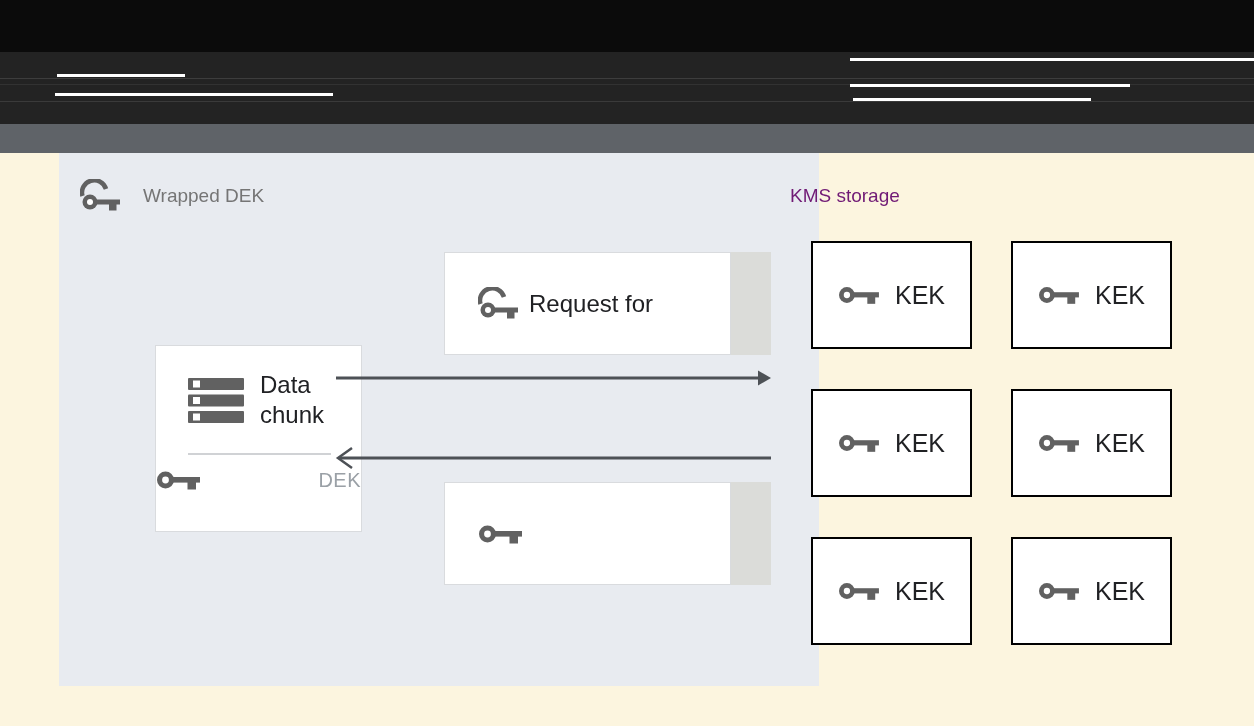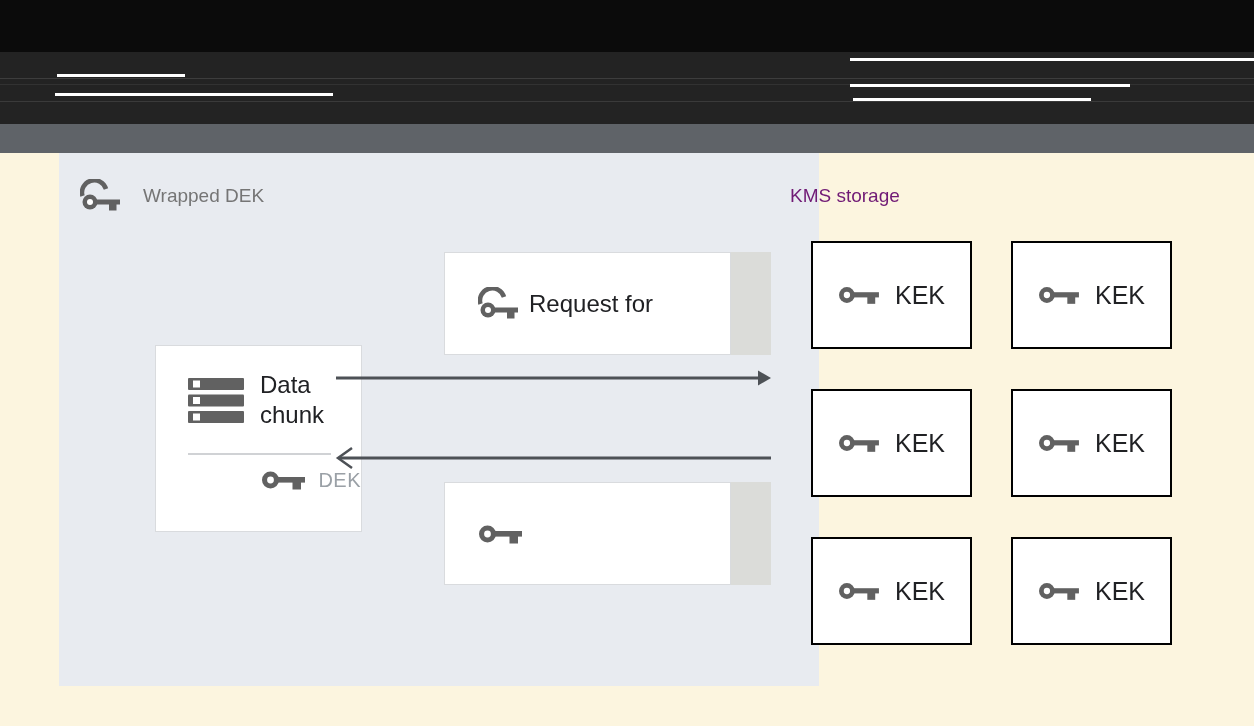--- a/index.html
+++ b/index.html
@@ -20,21 +20,21 @@
   
   .wrapped-container { position:absolute; left:59px; top:153px; width:760px; height:533px; background:#e8ebf0;padding-left:44px; }
   .wrapped-label { position:absolute; left:21px; top:26px; display:flex; align-items:center; }
   .wrapped-label .txt { margin-left:23px; font-size:19px; color:#757575; }
 
   .white-box { position:absolute; background:#ffffff; border:1px solid #d9dbde; }
   .data-chunk-box { left:68px; top:192px; width:207px; height:187px;margin-left:28px; }
   .dc-icon { position:absolute; left:32px; top:32px; }
   .dc-title { position:absolute; left:104px; top:24px; width:86px; font-size:24px; line-height:30px; color:#202124; }
   .dc-divider { position:absolute; left:32px; top:107px; width:143px; height:2px; background:#d0d2d5; }
-  .dc-dek-row { position:absolute; left:0; top:120px; width:100%; display:flex; align-items:center; justify-content:flex-end; gap:13px; }
+  .dc-dek-row { position:absolute; left:0; top:120px; width:100%; display:flex; align-items:center; justify-content:space-between; gap:13px; }
   .dc-dek-row .txt { font-size:20px; color:#9aa0a6; letter-spacing:0.5px; }
 
   .msg-box { width:287px; height:103px; display:flex; align-items:center; padding-left:33px; }
   .request-box { left:385px; top:99px; }
   .return-box  { left:385px; top:329px; }
   .msg-box .lines { margin-left:11px; font-size:24px; line-height:28px; color:#202124; }
   .shadow-strip { position:absolute; left:672px; width:40px; height:103px; background:#dbdcd9; }
   .strip-request { top:99px; }
   .strip-return { top:329px; }
 

